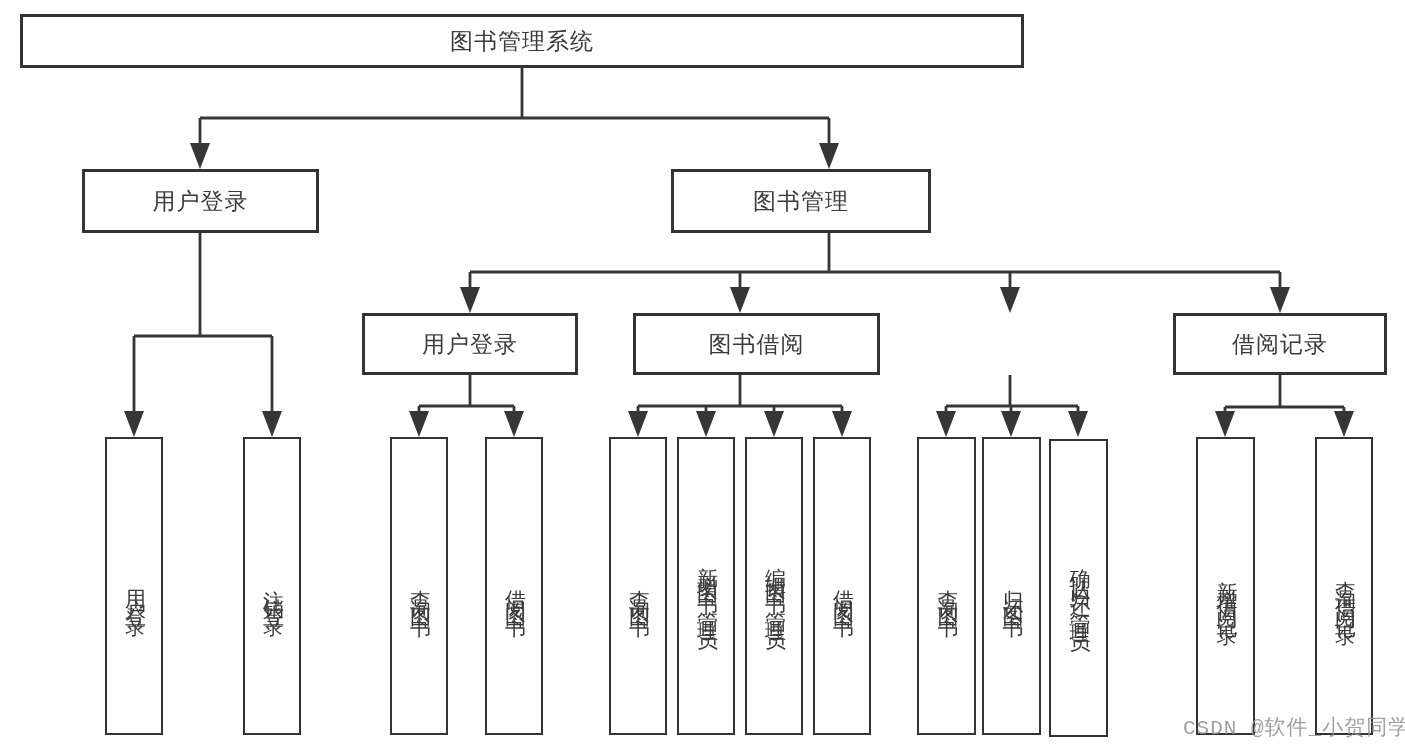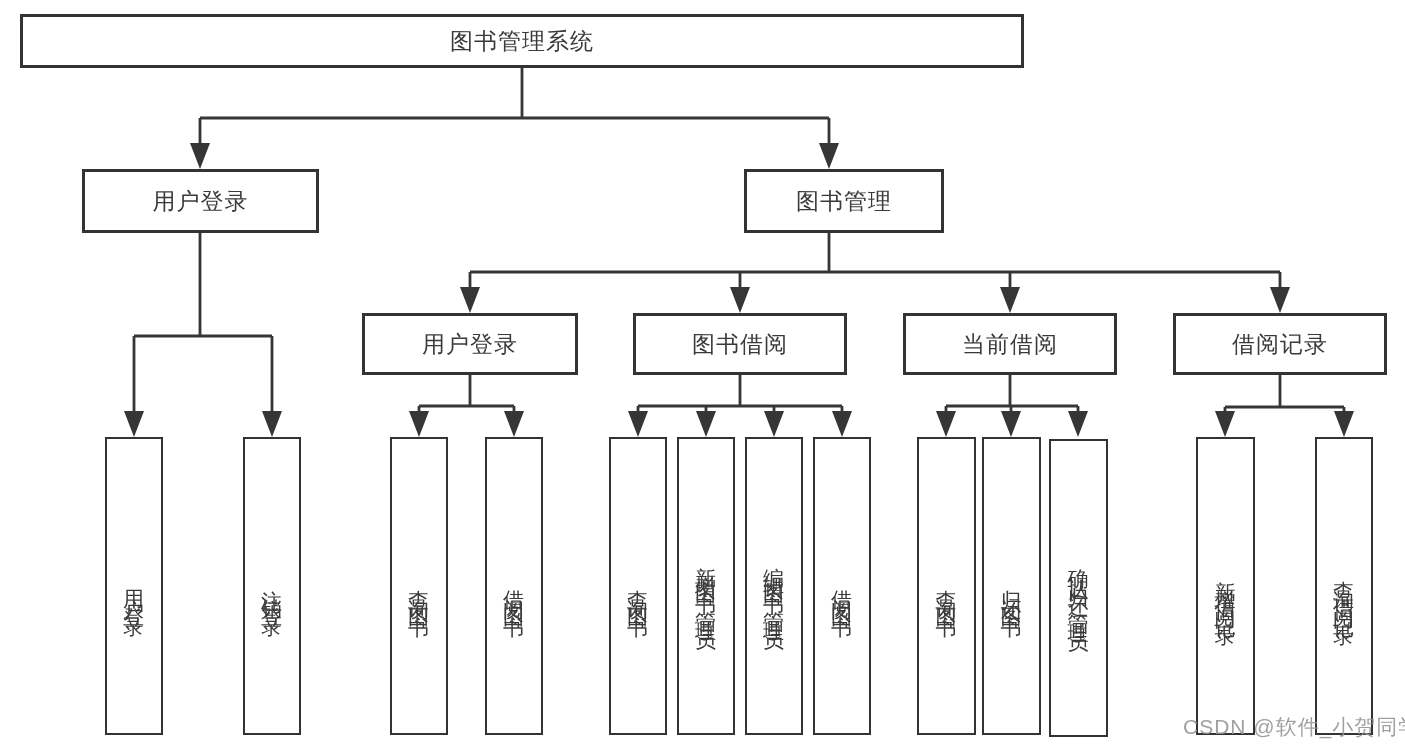--- a/index.html
+++ b/index.html
@@ -1,18 +1,18 @@
 <!DOCTYPE html>
 <html><head>
 <meta charset="utf-8">
 <style>
   html,body{margin:0;padding:0;background:#ffffff;}
   #canvas{
     position:relative;width:1405px;height:747px;background:#ffffff;
-    font-family:Liberation Sans, sans-serif;overflow:hidden;
+    font-family:Liberation Mono, monospace;overflow:hidden;
   }
   #wires{position:absolute;left:0;top:0;z-index:1;}
   .node{
     position:absolute;box-sizing:border-box;background:#ffffff;
     border:3px solid #333333;color:#3a3a3a;
     display:flex;align-items:center;justify-content:center;
     font-size:23px;z-index:2;letter-spacing:1px;
   }
   .leaf{
     border-width:2.5px;z-index:2;
@@ -73,32 +73,29 @@
     </g>
   </svg>
 
   <div class="node" style="left:20px;top:14px;width:1004px;height:54px">
     <span>图书管理系统</span>
   </div>
 
   <div class="node" style="left:82px;top:169px;width:237px;height:64px">
     <span>用户登录</span>
   </div>
-  <div class="node" style="left:744px;top:169px;width:200px;height:64px">
+  <div class="node" style="left:671px;top:169px;width:260px;height:64px">
     <span>图书管理</span>
   </div>
 
   <div class="node" style="left:362px;top:313px;width:216px;height:62px">
     <span>用户登录</span>
   </div>
-  <div class="node" style="left:633px;top:313px;width:214px;height:62px">
+  <div class="node" style="left:633px;top:313px;width:247px;height:62px">
     <span>图书借阅</span>
-  </div>
-  <div class="node" style="left:903px;top:313px;width:214px;height:62px">
-    <span>当前借阅</span>
   </div>
   <div class="node" style="left:1173px;top:313px;width:214px;height:62px">
     <span>借阅记录</span>
   </div>
 
   <div class="node leaf" style="left:105px;top:437px;width:58px;height:298px">
     <span class="vtext">用户登录</span>
   </div>
   <div class="node leaf" style="left:243px;top:437px;width:58px;height:298px">
     <span class="vtext">注销登录</span>

